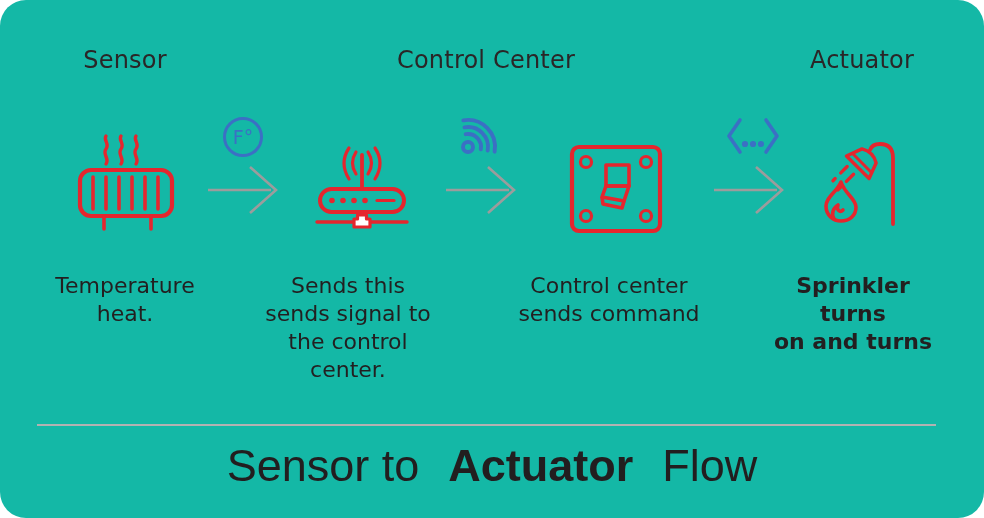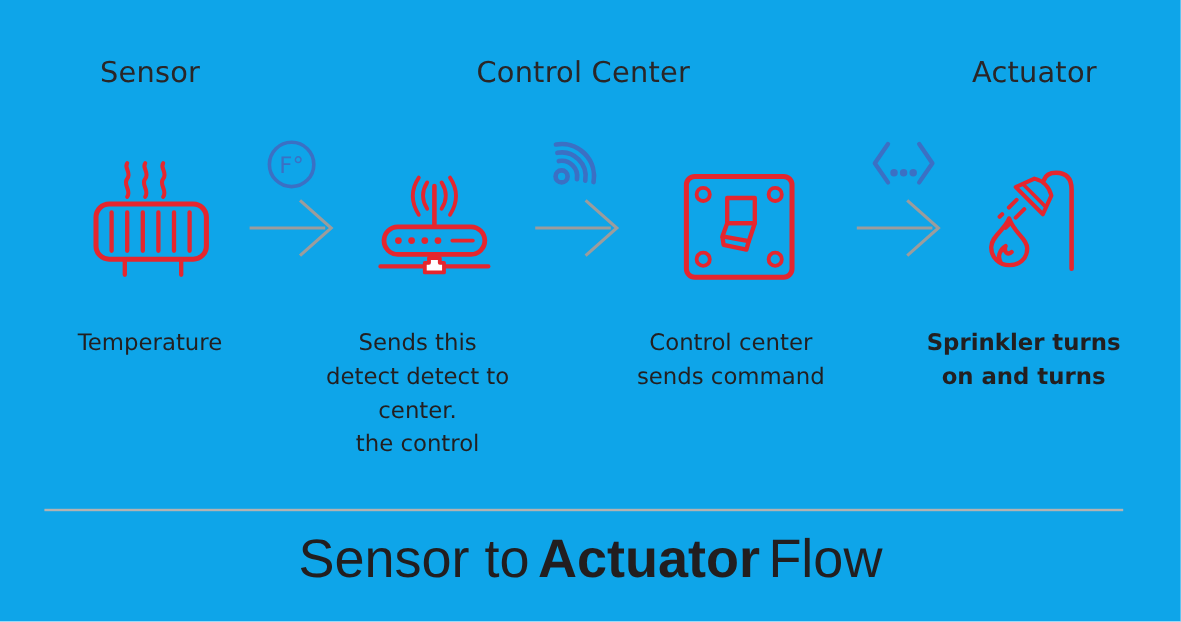--- a/index.html
+++ b/index.html
@@ -1,46 +1,46 @@
 <!DOCTYPE html>
 <html><head>
 <meta charset="utf-8">
 <style>
   html,body{margin:0;padding:0;background:#fff;}
   .stage{
-    position:relative;width:984px;height:518px;background:#0ea5e9;overflow:hidden;
-    font-family:"DejaVu Sans","Liberation Sans",sans-serif;color:#231f20;
+    position:relative;width:984px;height:518px;background:#14b8a6;overflow:hidden;
+    font-family:"DejaVu Sans","Liberation Sans",sans-serif;color:#231f20;border-radius:26px;
   }
   .abs{position:absolute;}
   .hdr{font-size:24px;font-weight:500;text-align:center;color:#2a2627;letter-spacing:.2px;}
   #hdr-sensor{left:20px;top:46px;width:210px;}
   #hdr-control{left:366px;top:46px;width:240px;}
   #hdr-actuator{left:757px;top:46px;width:210px;}
 
-  .caption{font-size:19px;line-height:28px;font-weight:500;text-align:center;top:272px;}
+  .caption{font-size:22px;line-height:28px;font-weight:500;text-align:center;top:272px;}
   .caption span{display:block;}
   #cap-1{left:35px;width:180px;}
   #cap-2{left:258px;width:180px;}
   #cap-3{left:496px;width:226px;}
   #cap-4{left:763px;width:180px;font-weight:bold;}
 
   #icon-radiator{left:74px;top:128px;}
   #arrow-1{left:206px;top:159px;}
   #badge-f{left:222px;top:116px;}
   #icon-router{left:315px;top:146px;}
   #icon-signal{left:450px;top:106px;}
   #arrow-2{left:444px;top:159px;}
   #icon-switch{left:568px;top:143px;}
   #icon-code{left:724px;top:116px;}
   #arrow-3{left:712px;top:159px;}
   #icon-sprinkler{left:820px;top:126px;}
 
   .divider{left:37px;top:424px;width:899px;height:2px;background:#b2b2b2;}
 
-  .title{left:0;top:440px;width:984px;display:flex;justify-content:center;align-items:baseline;gap:7px;
+  .title{left:0;top:440px;width:984px;display:flex;justify-content:center;align-items:baseline;gap:29px;
          font-family:"Liberation Sans","DejaVu Sans",sans-serif;font-size:45px;font-weight:500;color:#221e1f;}
   .title .bold{font-weight:800;}
 
   svg{display:block;overflow:visible;}
   .badge-text{font-family:"DejaVu Sans",sans-serif;font-size:19px;font-weight:500;}
 </style>
 </head>
 <body>
 
 <div class="stage">
@@ -168,26 +168,27 @@
       </g>
       <g stroke-width="3.6">
         <path d="M21,56 C17,66 6,71 6,80 C6,89 13,95 21,95 C29,95 36,90 36,81 C36,73 25,68 21,56 Z"></path>
         <path d="M14,93 C11,88 13,82 18,79 C16,84 20,87 23,84"></path>
       </g>
     </svg>
   </div>
 
   <div class="abs caption" id="cap-1">
     <span>Temperature</span>
+    <span>heat.</span>
   </div>
   <div class="abs caption" id="cap-2">
     <span>Sends this</span>
-    <span>detect detect to</span>
+    <span>sends signal to</span>
+    <span>the control</span>
     <span>center.</span>
-    <span>the control</span>
   </div>
   <div class="abs caption" id="cap-3">
     <span>Control center</span>
     <span>sends command</span>
   </div>
   <div class="abs caption" id="cap-4">
     <span>Sprinkler turns</span>
     <span>on and turns</span>
   </div>
 

